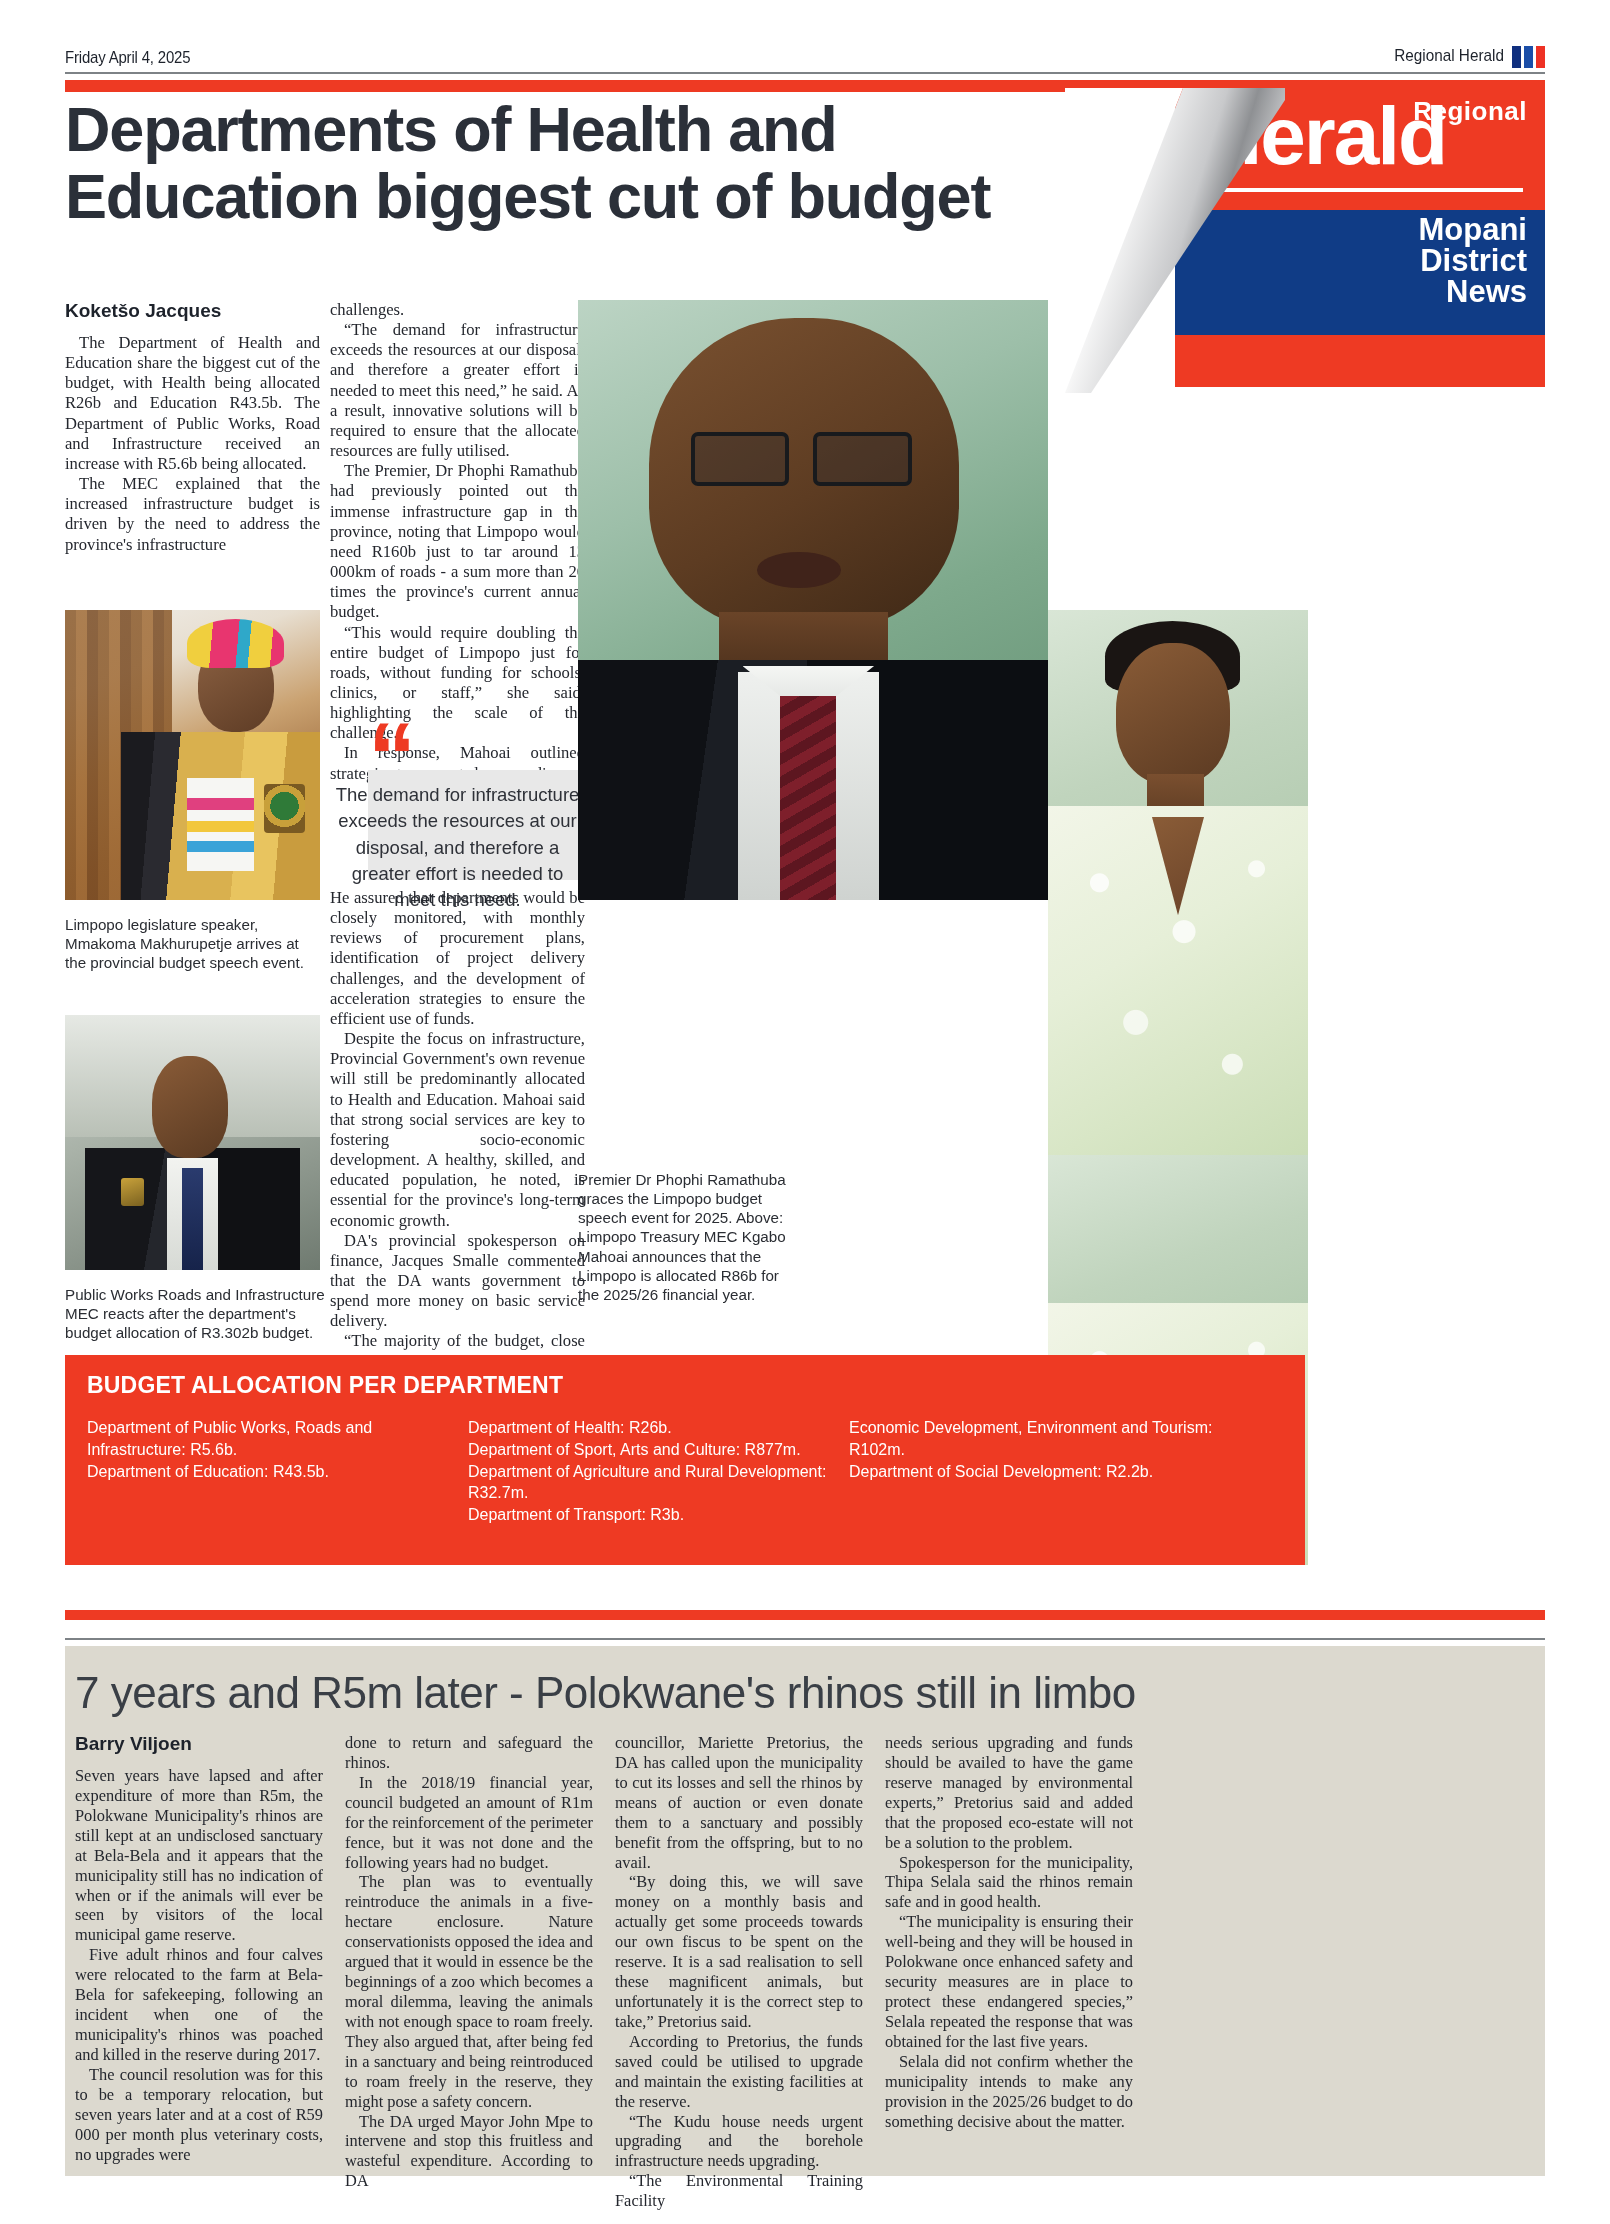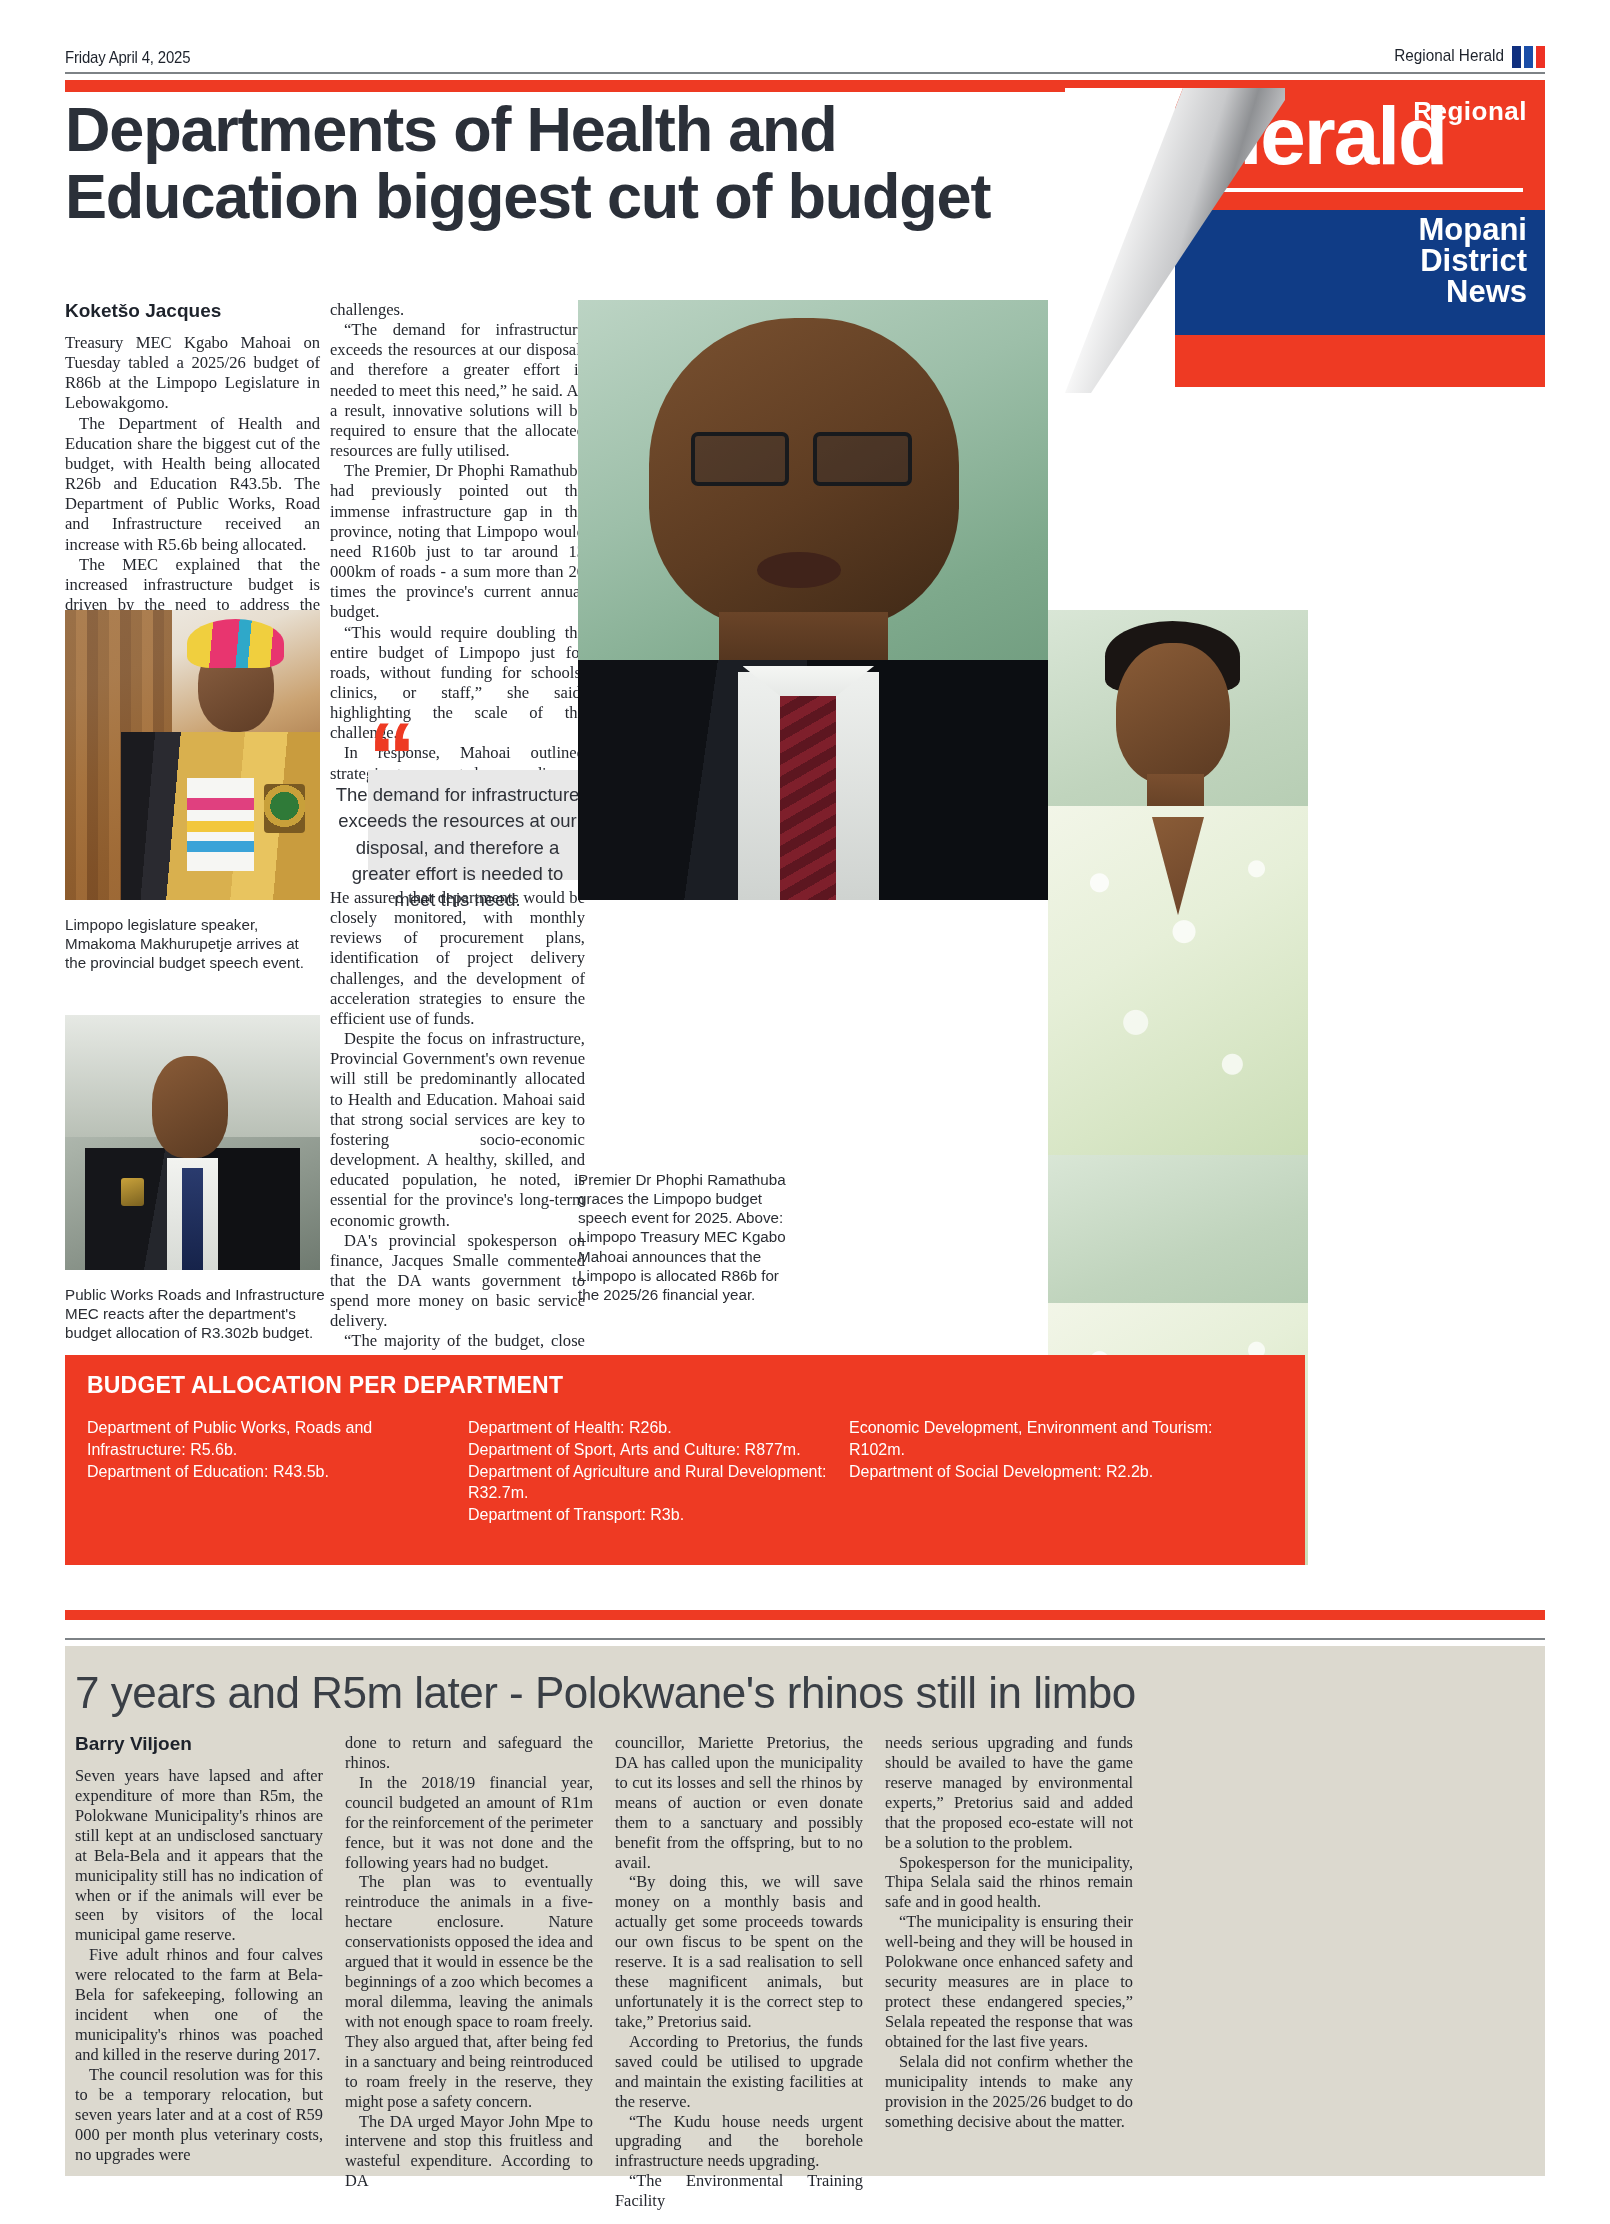--- a/index.html
+++ b/index.html
@@ -317,21 +317,20 @@
   <div class="mh-tail"></div>
 </div>
 <div class="curl">
   <div class="curl-white"></div>
   <div class="curl-shade"></div>
 </div>
 
 <div class="col" id="a1c1">
   <div class="byline">Koketšo Jacques</div>
   <div class="bodytext">
-    <p class="first">Treasury MEC Kgabo Mahoai on Tuesday tabled a 2025/26 budget of R86b at the Limpopo Legislature in Lebowakgomo.</p>
     <p>The Department of Health and Education share the biggest cut of the budget, with Health being allocated R26b and Education R43.5b. The Department of Public Works, Road and Infrastructure received an increase with R5.6b being allocated.</p>
     <p>The MEC explained that the increased infrastructure budget is driven by the need to address the province's infrastructure</p>
   </div>
 </div>
 
 <div class="col" id="a1c2a">
   <div class="bodytext">
     <p class="first">challenges.</p>
     <p>“The demand for infrastructure exceeds the resources at our disposal, and therefore a greater effort is needed to meet this need,” he said. As a result, innovative solutions will be required to ensure that the allocated resources are fully utilised.</p>
     <p>The Premier, Dr Phophi Ramathuba had previously pointed out the immense infrastructure gap in the province, noting that Limpopo would need R160b just to tar around 13 000km of roads - a sum more than 20 times the province's current annual budget.</p>

